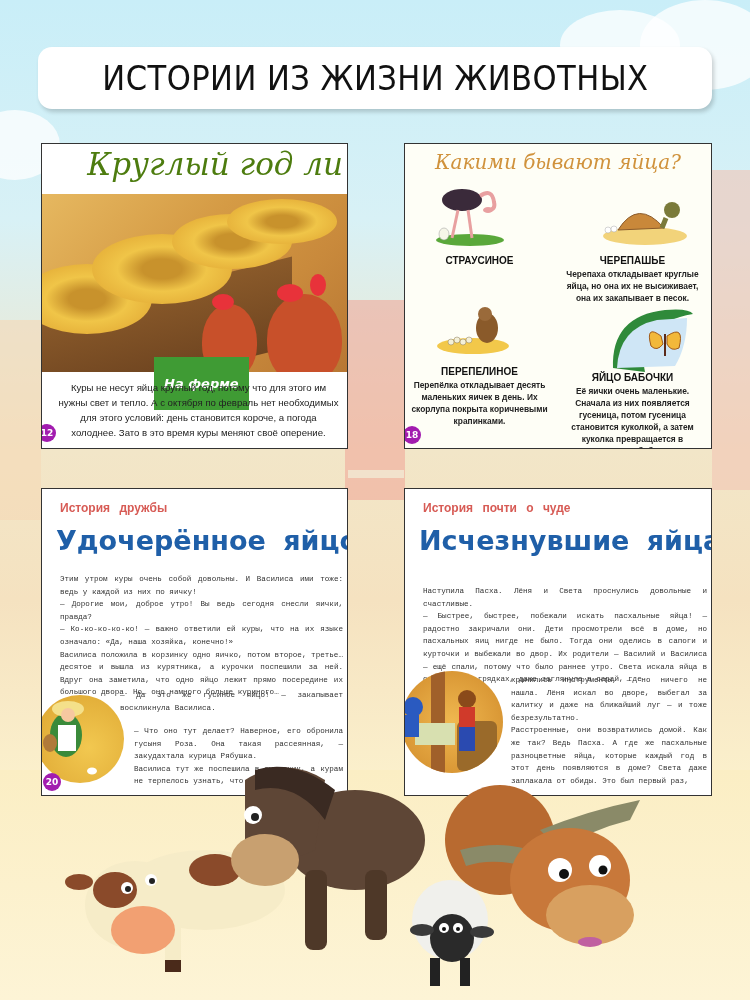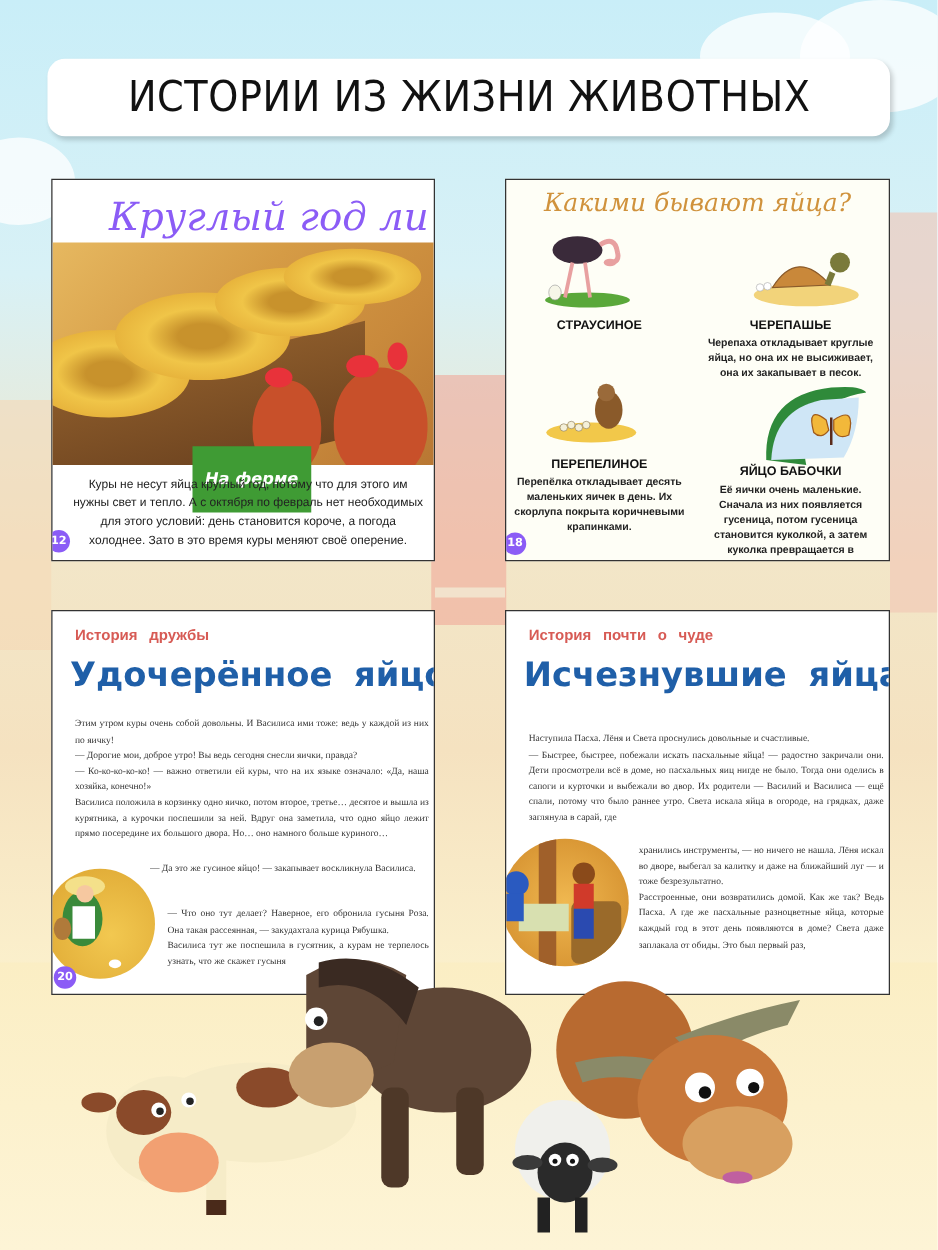--- a/index.html
+++ b/index.html
@@ -31,30 +31,30 @@
     position: absolute; background: #ffffff;
     border: 1.5px solid #333; overflow: hidden;
   }
   .p1 { left: 41px; top: 143px; width: 307px; height: 306px; }
   .p2 { left: 404px; top: 143px; width: 308px; height: 306px; background: #fefef6; }
   .p3 { left: 41px; top: 488px; width: 307px; height: 308px; }
   .p4 { left: 404px; top: 488px; width: 308px; height: 308px; }
 
   .page-num {
     position: absolute; width: 18px; height: 18px; border-radius: 50%;
-    background: #8b5cf6; color: #fff; font-size: 9px; font-weight: bold;
+    background: #a21caf; color: #fff; font-size: 9px; font-weight: bold;
     display: flex; align-items: center; justify-content: center;
     font-family: "DejaVu Sans", sans-serif;
   }
 
   
   .p1-title {
     position: absolute; right: 4px; top: 2px;
     font-family: "DejaVu Serif", serif; font-style: italic;
-    font-size: 31px; color: #8b5cf6; white-space: nowrap; margin-top: 10px;
+    font-size: 31px; color: #4d7c0f; white-space: nowrap;
   }
   .p1-illus {
     position: absolute; left: 0; top: 50px; width: 100%; height: 178px;
     background: linear-gradient(135deg, #e6b860 0%, #d59b45 40%, #c98a3c 70%, #b87733 100%);
     overflow: hidden;
   }
   .nest { position: absolute; background: radial-gradient(ellipse at center, #c8922c 20%, #f0c548 45%, #e6b13a 75%); border-radius: 50%; }
   .crate { position: absolute; background: linear-gradient(#8a5a2a, #6e4420); }
   .hen { position: absolute; border-radius: 50% 50% 45% 45%; background: #c8502a; }
   .comb { position: absolute; background: #e8323a; border-radius: 50%; }
@@ -85,21 +85,21 @@
     font-family: "Liberation Sans", sans-serif;
   }
   .story-title {
     position: absolute; left: 14px; top: 36px;
     font-size: 27px; color: #1f5fa8; font-weight: bold; word-spacing: 8px;
     font-family: "DejaVu Sans", sans-serif; white-space: nowrap;
   }
   .story-text {
     position: absolute; left: 18px; right: 4px;
     font-size: 7.6px; line-height: 12.6px; color: #333; text-align: justify;
-    font-family: Liberation Serif, serif;
+    font-family: Liberation Mono, monospace;
   }
   .story-text p { margin: 0; }
   .circle-illus { position: absolute; border-radius: 50%; overflow: hidden; }
 
   
   .toy { position: absolute; }
 </style>
 </head>
 <body>
 

